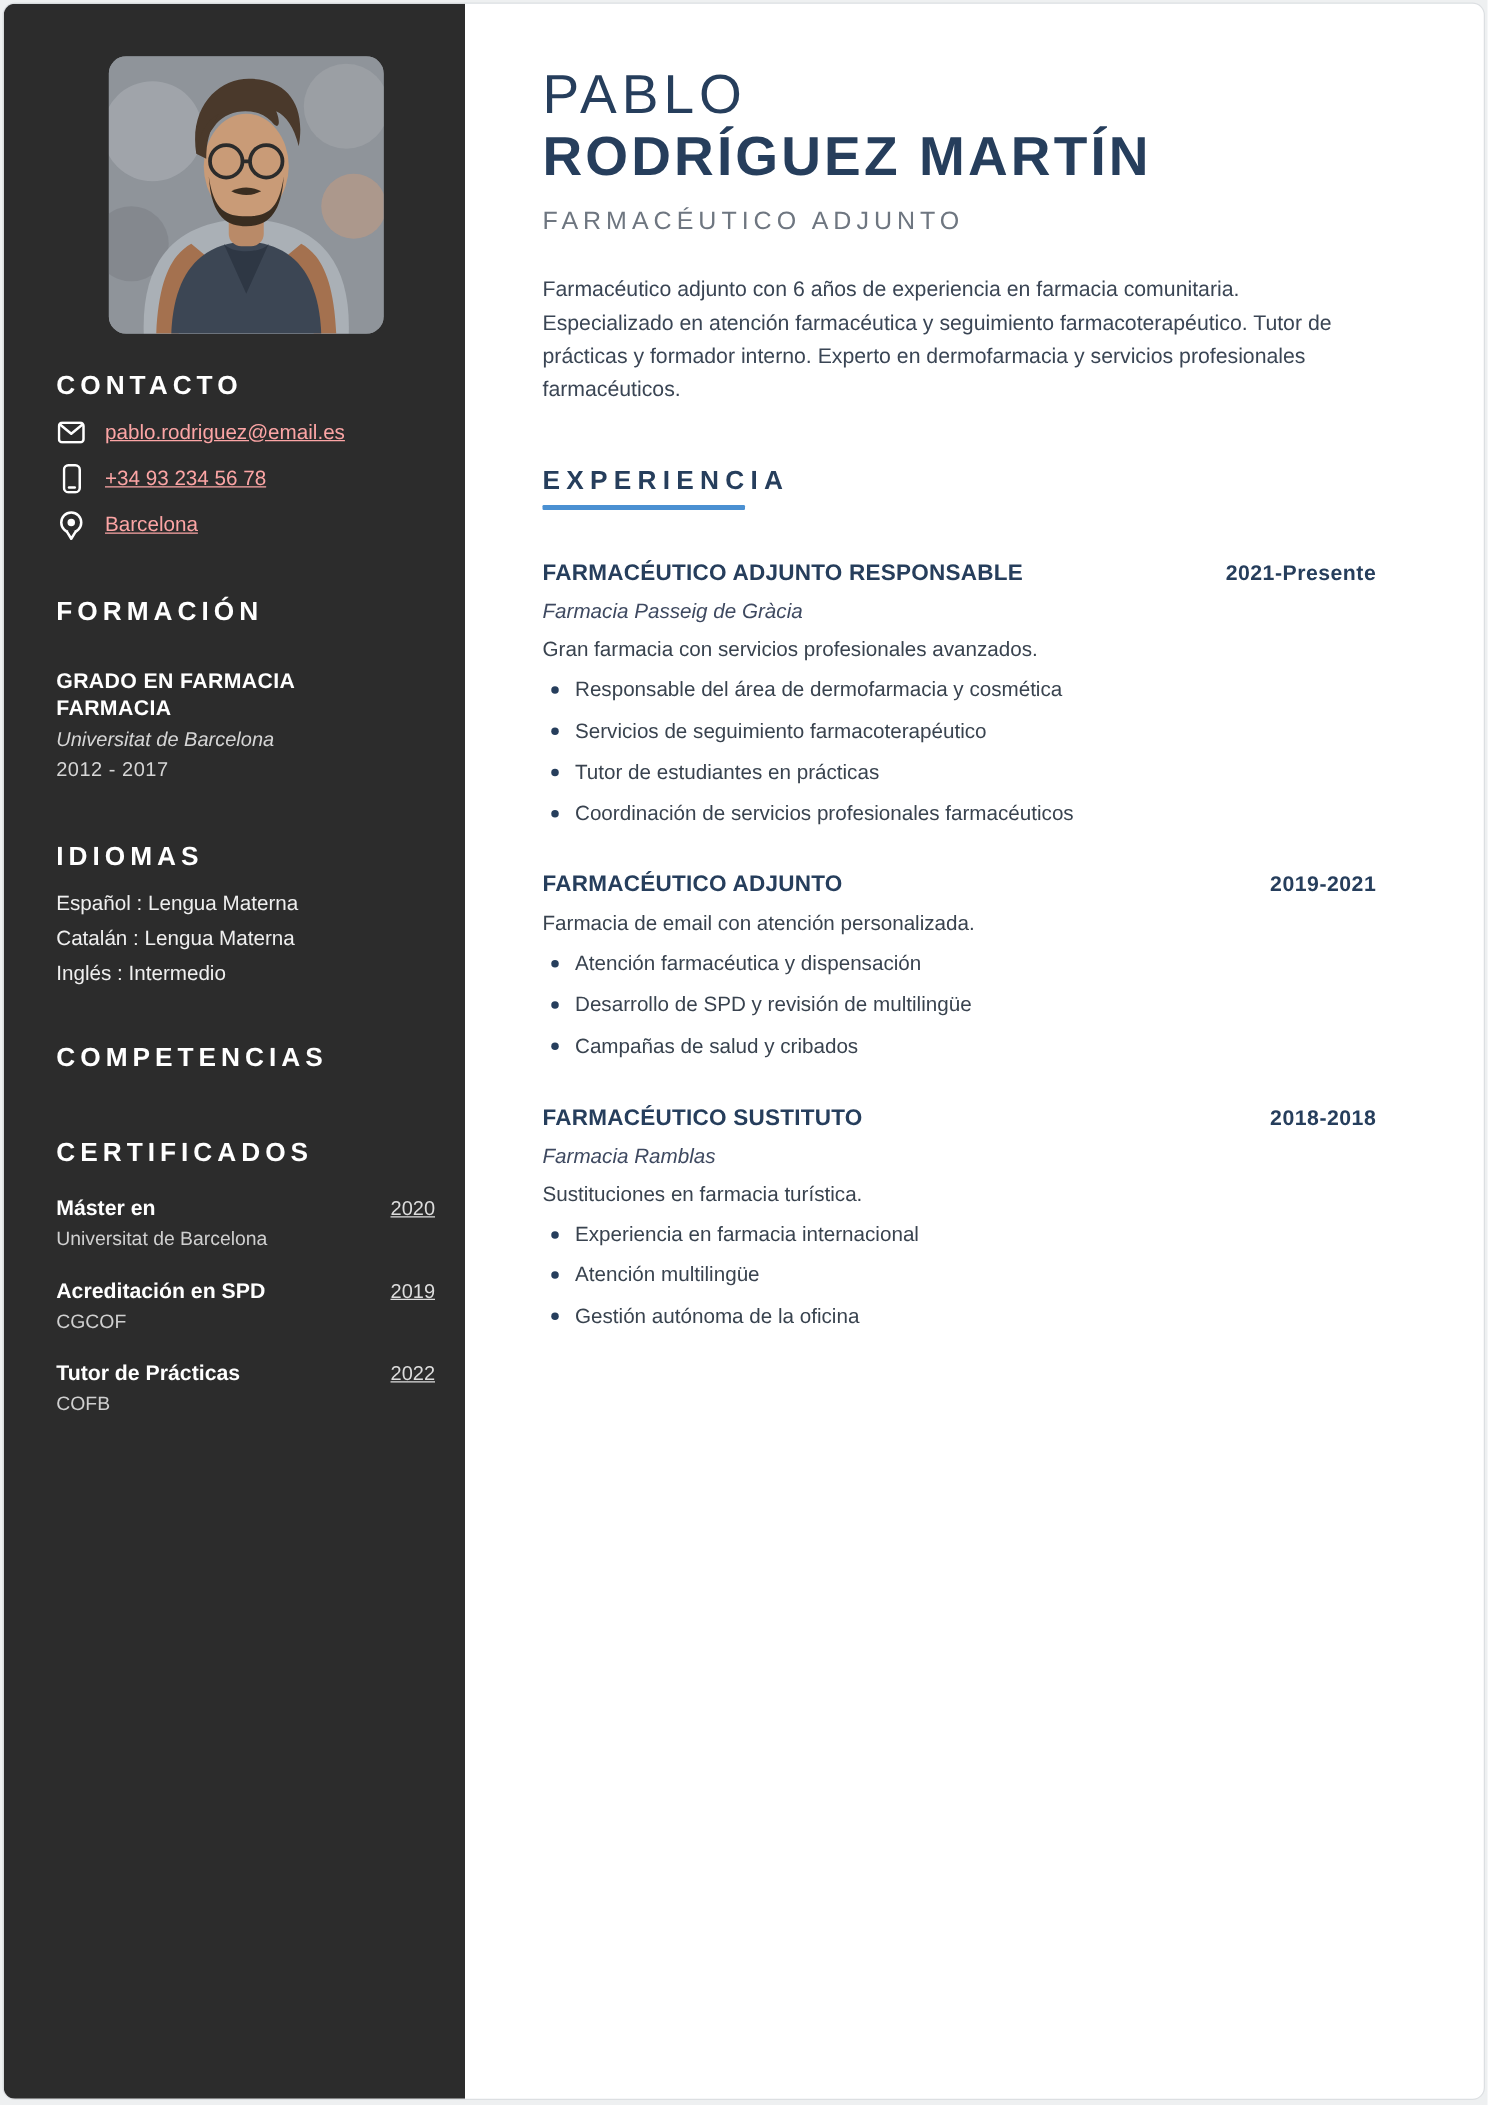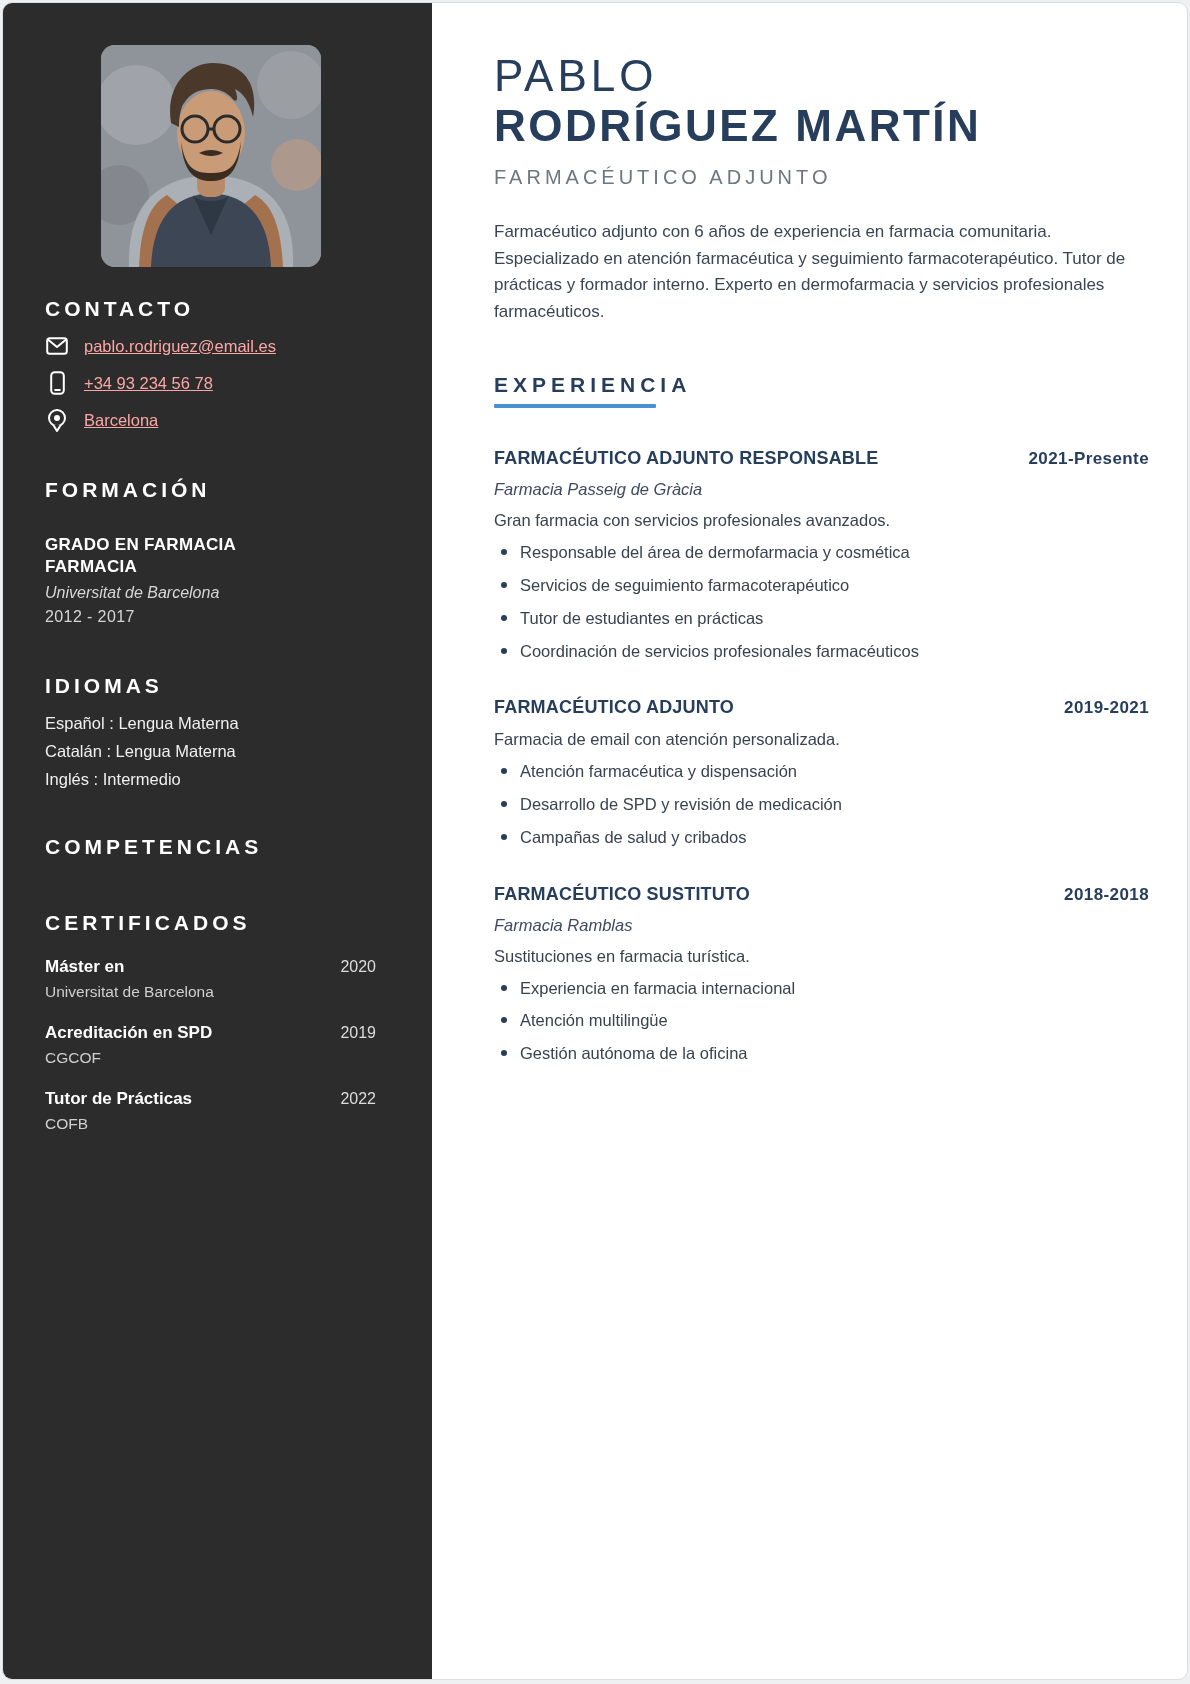--- a/index.html
+++ b/index.html
@@ -21,25 +21,25 @@
     margin:2px auto 4px;
     background:#ffffff;
     border:1px solid #dcdfe2;
     border-radius:10px;
     overflow:hidden;
     display:flex;
   }
 
   
   .sidebar{
-    width:429px;
+    width:369px;
     flex-shrink:0;
     background:var(--side-bg);
     color:#f1f1f1;
-    padding:42px 56px 40px 42px;
+    padding:42px 24px 40px 42px;
   }
   .photo-wrap{
     width:220px;height:222px;
     margin:0 auto;
     border-radius:14px;
     overflow:hidden;
     background:#8d9298;
   }
   .photo-wrap svg{display:block;}
   .side-heading{
@@ -98,20 +98,21 @@
     align-items:baseline;
   }
   .cert-name{
     font-size:17px;
     font-weight:700;
     color:#ffffff;
   }
   .cert-year{
     font-size:16px;
     color:#dddddd;
+    text-decoration:underline;
   }
   .cert-org{
     margin-top:6px;
     font-size:15.5px;
     color:#cfcfcf;
   }
 
   
   .main{
     flex:1;
@@ -371,21 +372,21 @@
       </article>
 
       <article class="job">
         <div class="job-head">
           <span class="job-title">FARMACÉUTICO ADJUNTO</span>
           <span class="job-dates">2019-2021</span>
         </div>
         <div class="job-desc">Farmacia de email con atención personalizada.</div>
         <ul class="bullets">
           <li>Atención farmacéutica y dispensación</li>
-          <li>Desarrollo de SPD y revisión de medicación</li>
+          <li>Desarrollo de SPD y revisión de multilingüe</li>
           <li>Campañas de salud y cribados</li>
         </ul>
       </article>
 
       <article class="job">
         <div class="job-head">
           <span class="job-title">FARMACÉUTICO SUSTITUTO</span>
           <span class="job-dates">2018-2018</span>
         </div>
         <div class="job-company">Farmacia Ramblas</div>

